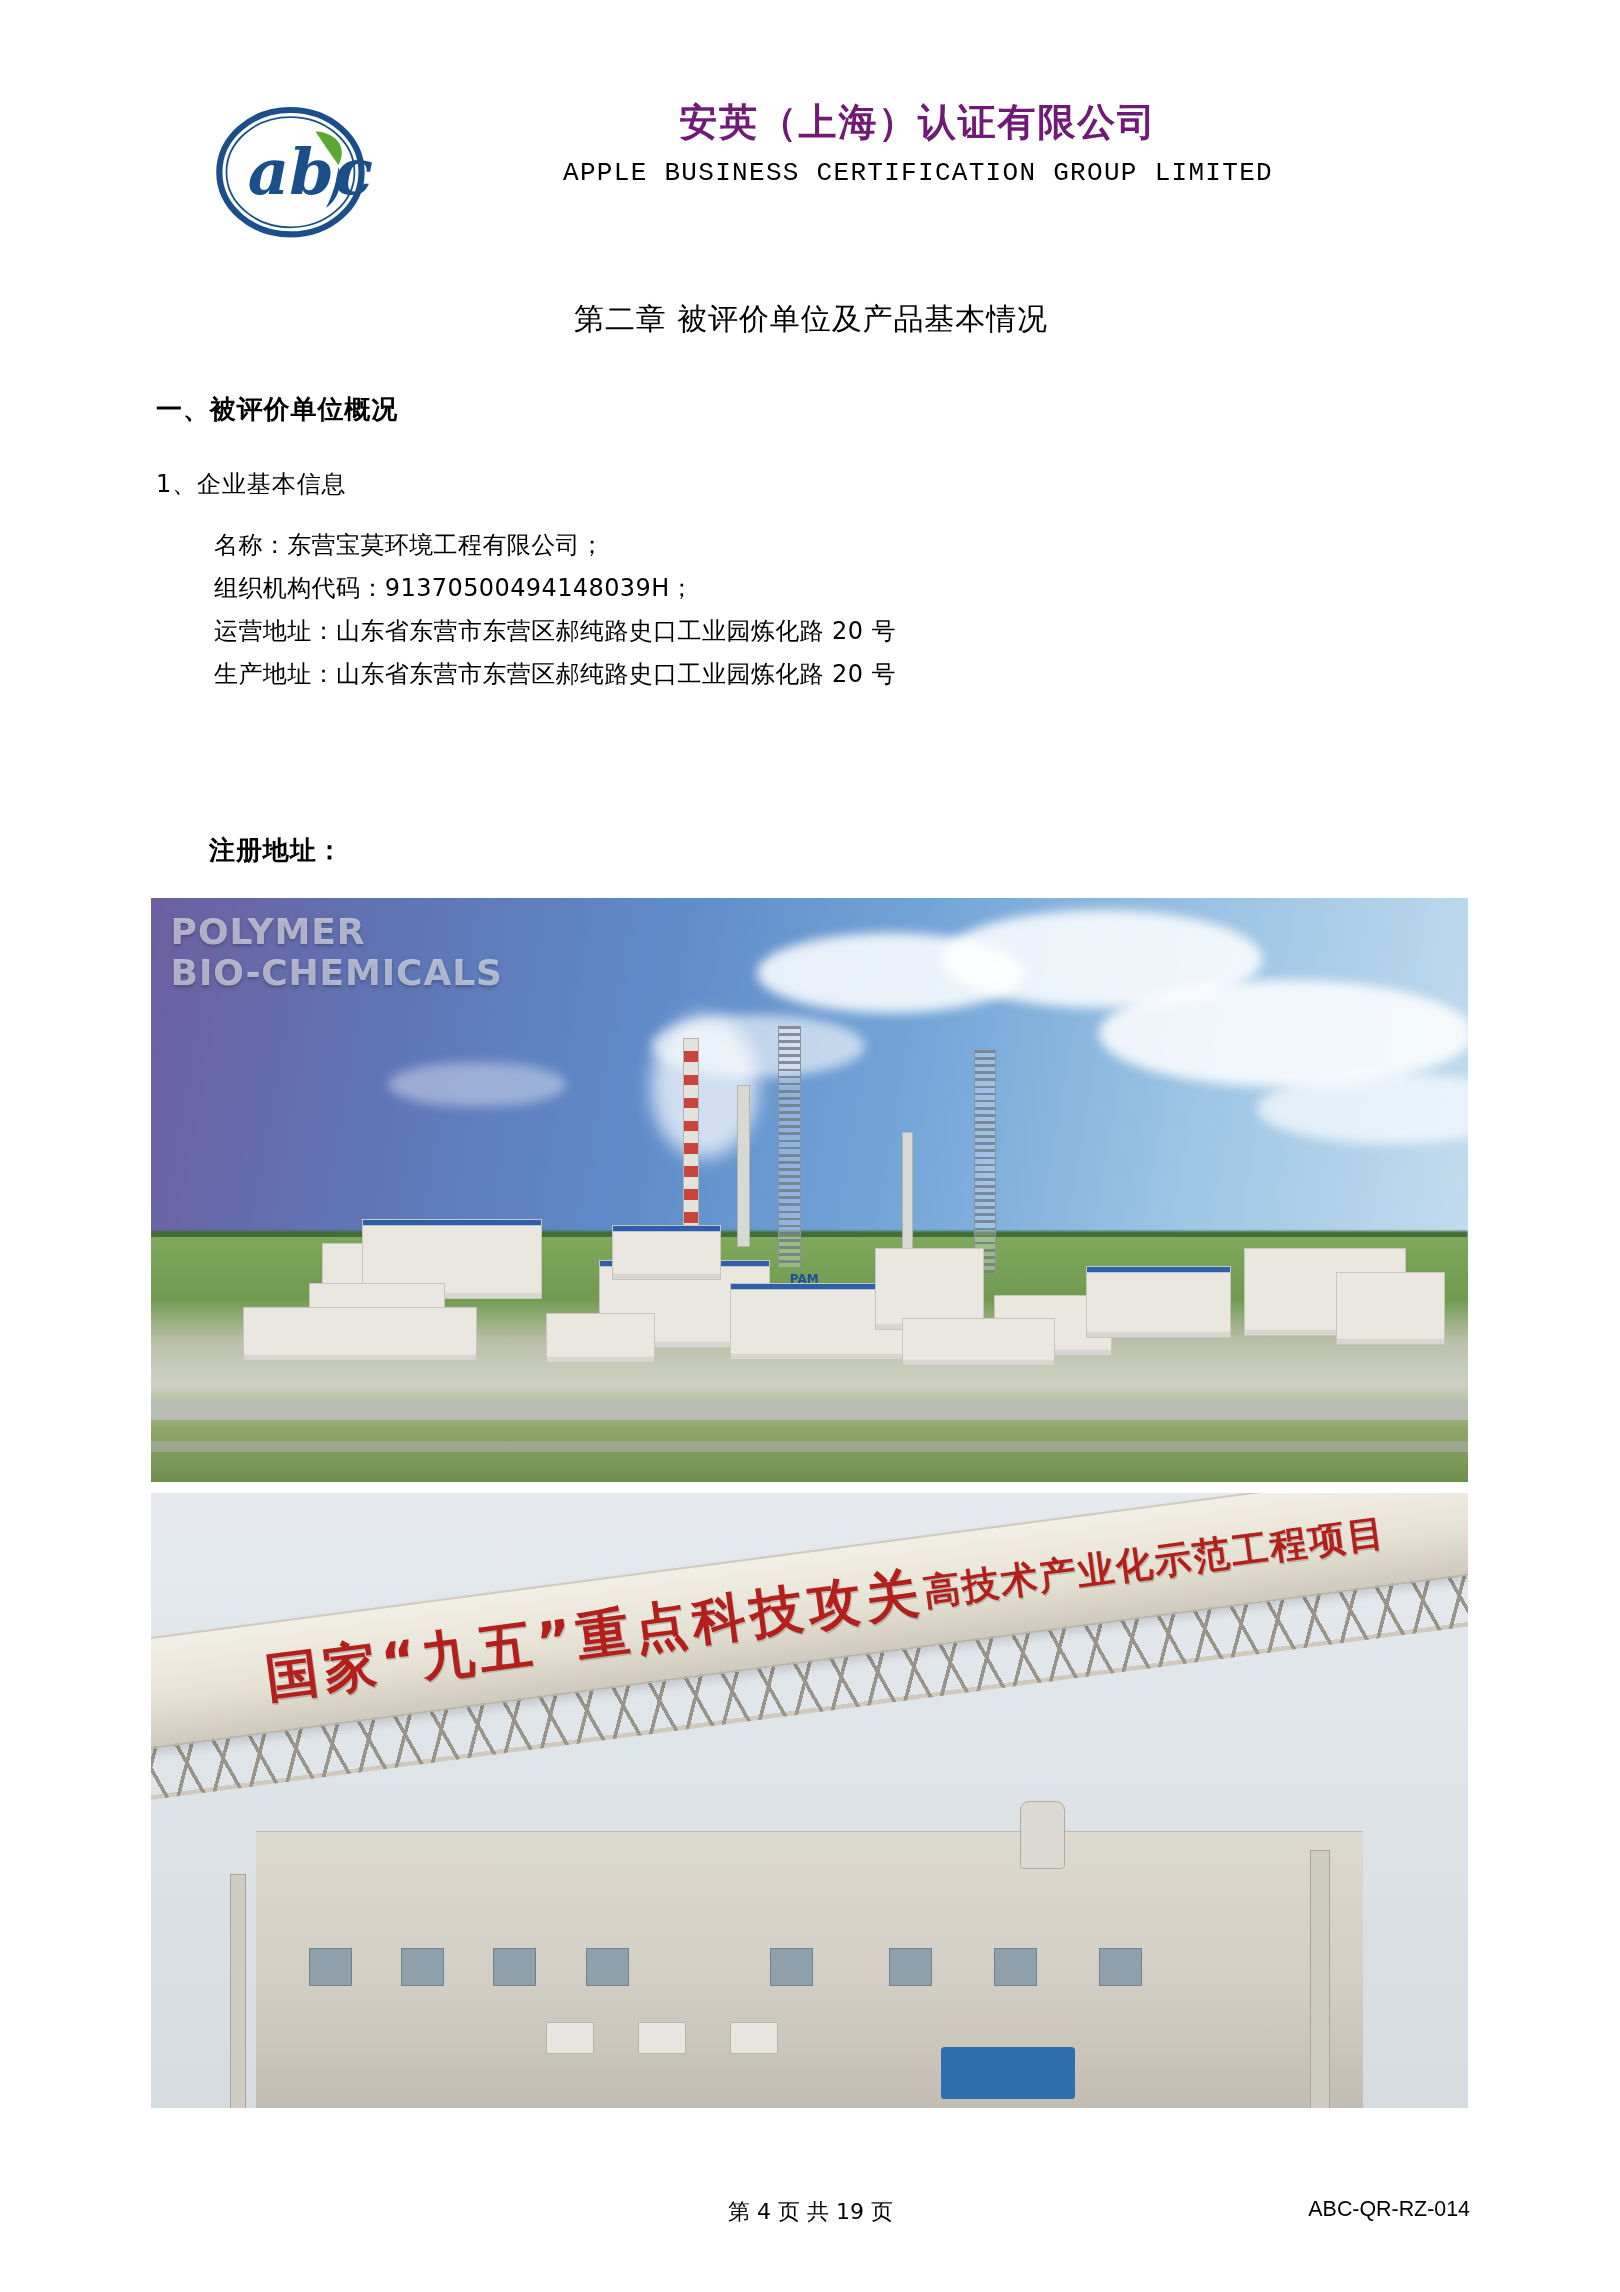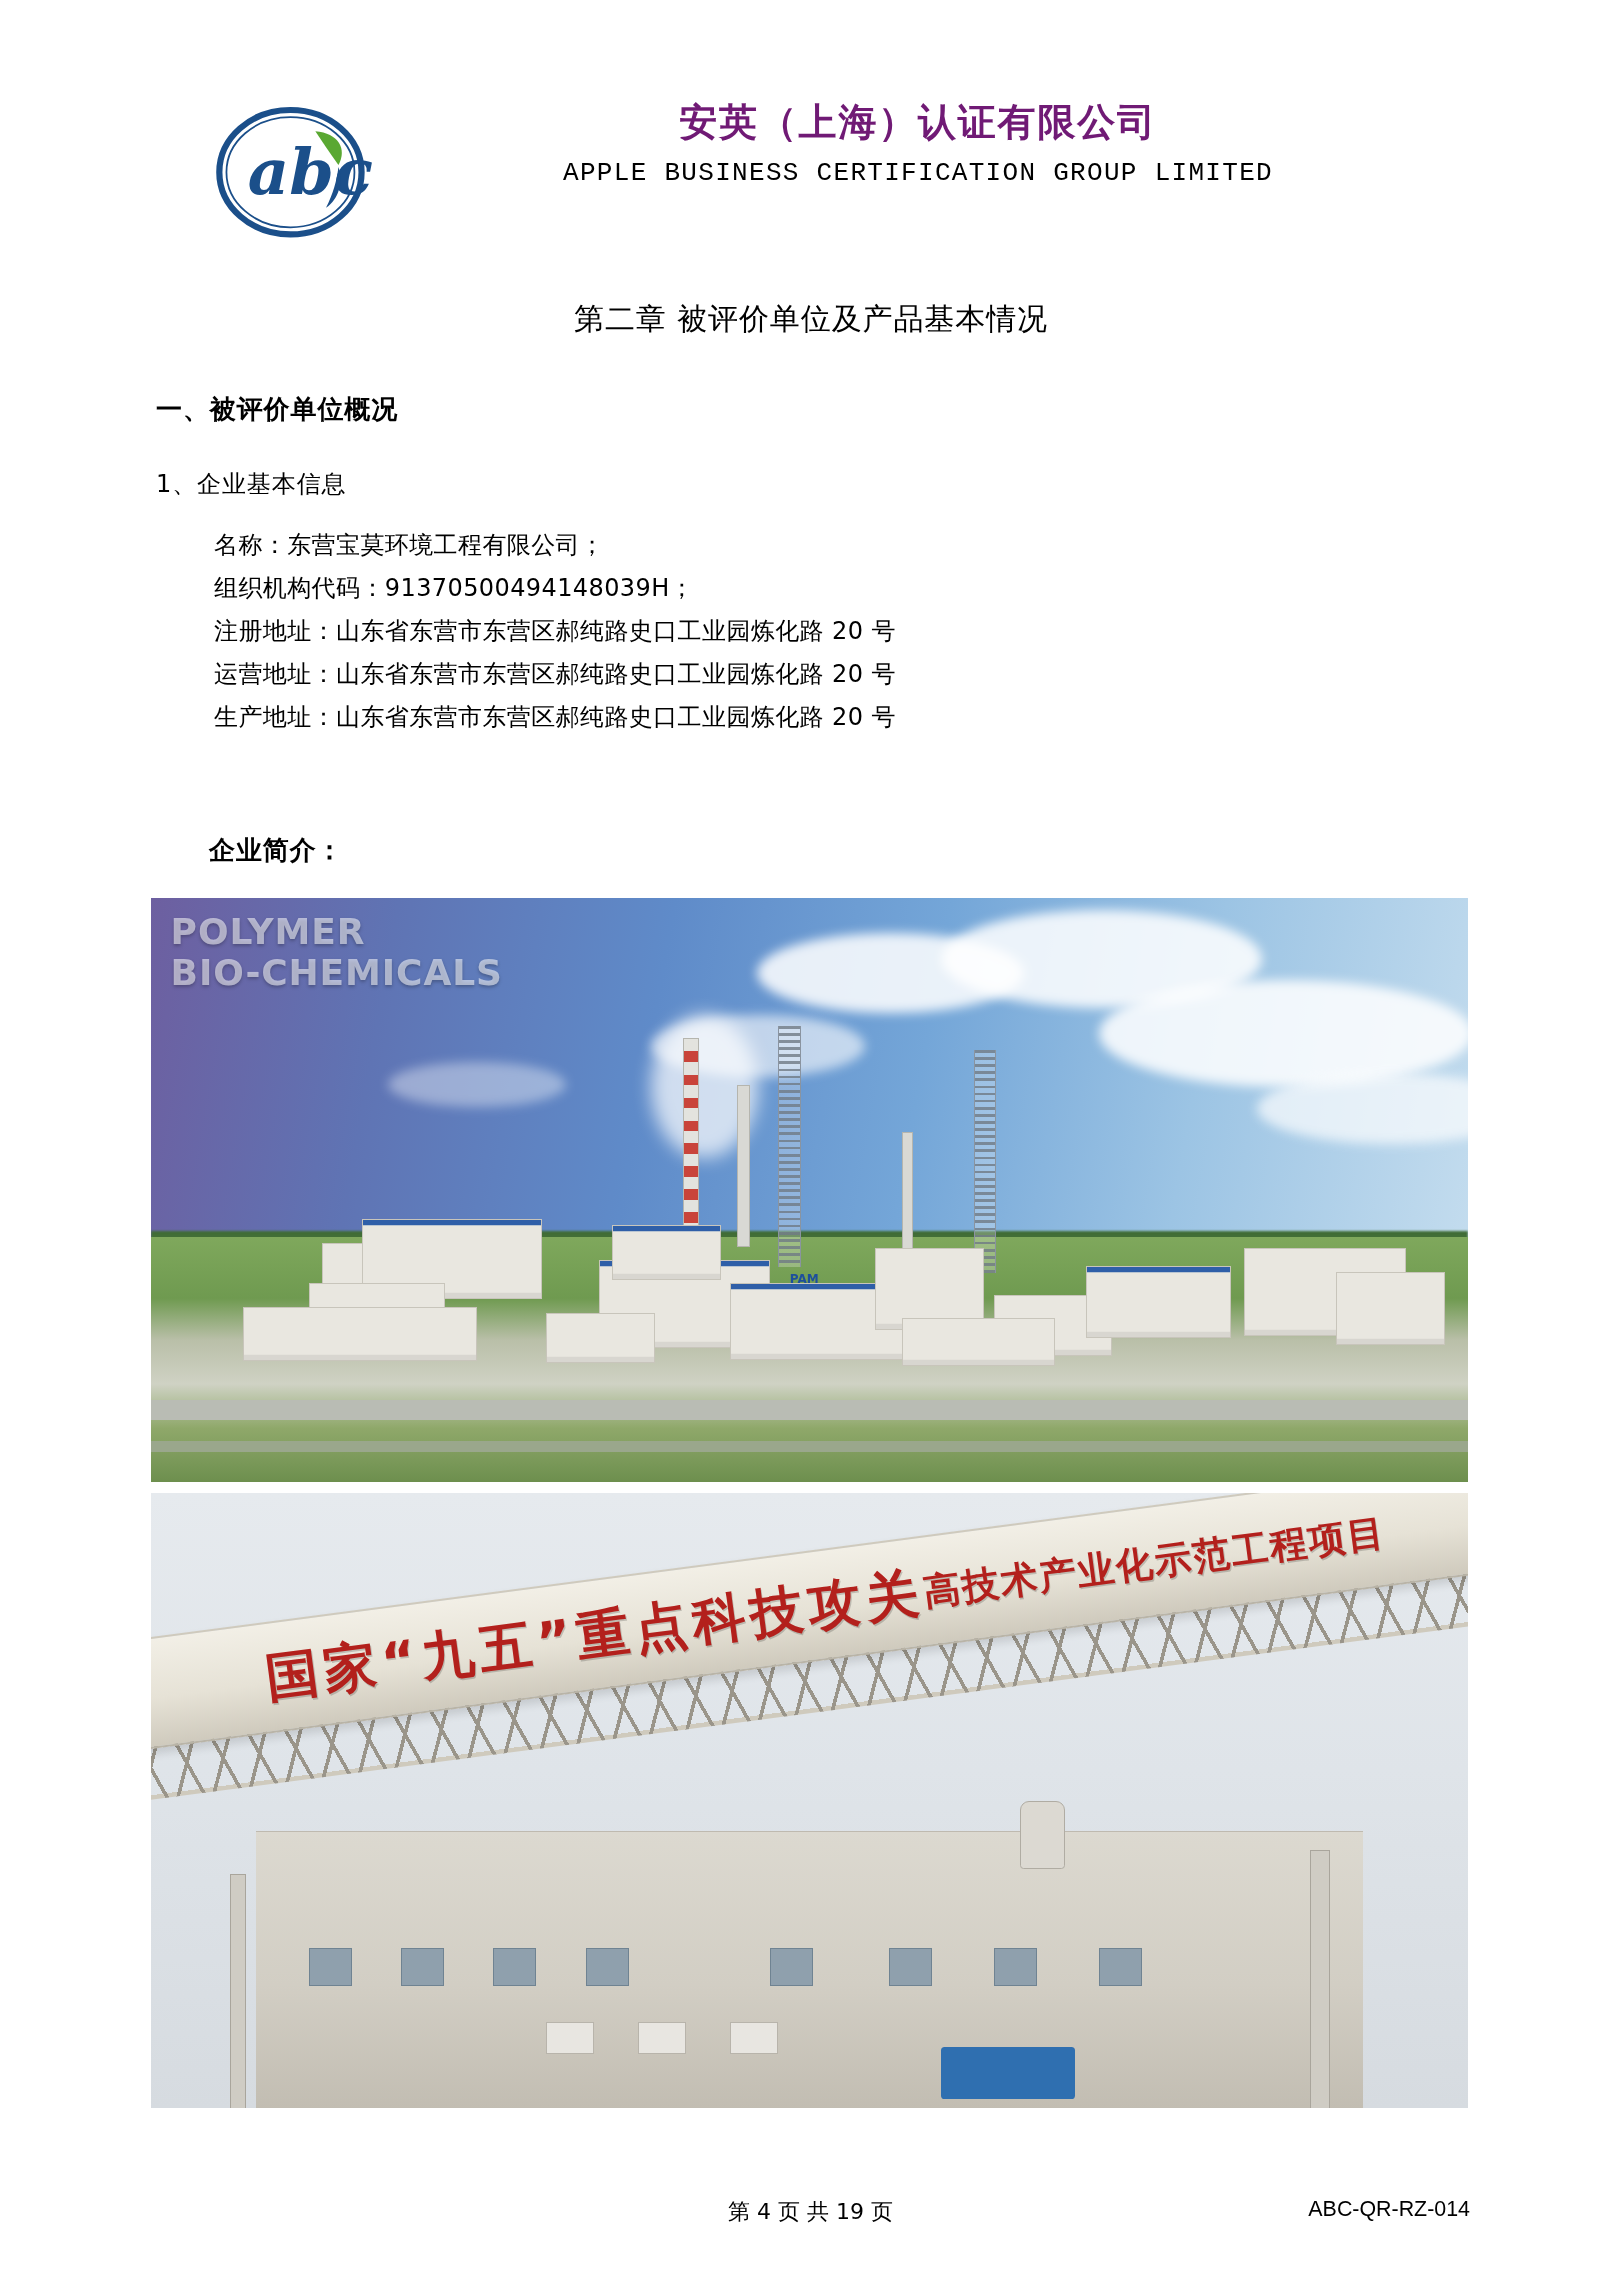--- a/index.html
+++ b/index.html
@@ -337,26 +337,25 @@
 
   <div class="chapter-title">第二章 被评价单位及产品基本情况</div>
 
   <div class="sec-heading">一、被评价单位概况</div>
 
   <div class="item-1">1、企业基本信息</div>
 
   <div class="info-block">
     <div class="info-line">名称：东营宝莫环境工程有限公司；</div>
     <div class="info-line">组织机构代码：91370500494148039H；</div>
-    <div class="info-line">注册地址：山东省东营市东营区郝纯路史口工业园炼化路 20 号</div>
     <div class="info-line">运营地址：山东省东营市东营区郝纯路史口工业园炼化路 20 号</div>
     <div class="info-line">生产地址：山东省东营市东营区郝纯路史口工业园炼化路 20 号</div>
   </div>
 
-  <div class="intro-label">企业简介：</div>
+  <div class="intro-label">注册地址：</div>
 
   <div class="photo1">
     <div class="p1-sky"></div>
 
     <div class="cloud" style="left:46%;top:6%;width:267px;height:80px;"></div>
     <div class="cloud" style="left:60%;top:2%;width:321px;height:98px;"></div>
     <div class="cloud" style="left:72%;top:14%;width:374px;height:107px;"></div>
     <div class="cloud" style="left:38%;top:20%;width:214px;height:62px;opacity:.7;"></div>
     <div class="cloud" style="left:84%;top:30%;width:267px;height:71px;opacity:.8;"></div>
     <div class="cloud" style="left:18%;top:28%;width:178px;height:45px;opacity:.45;"></div>

